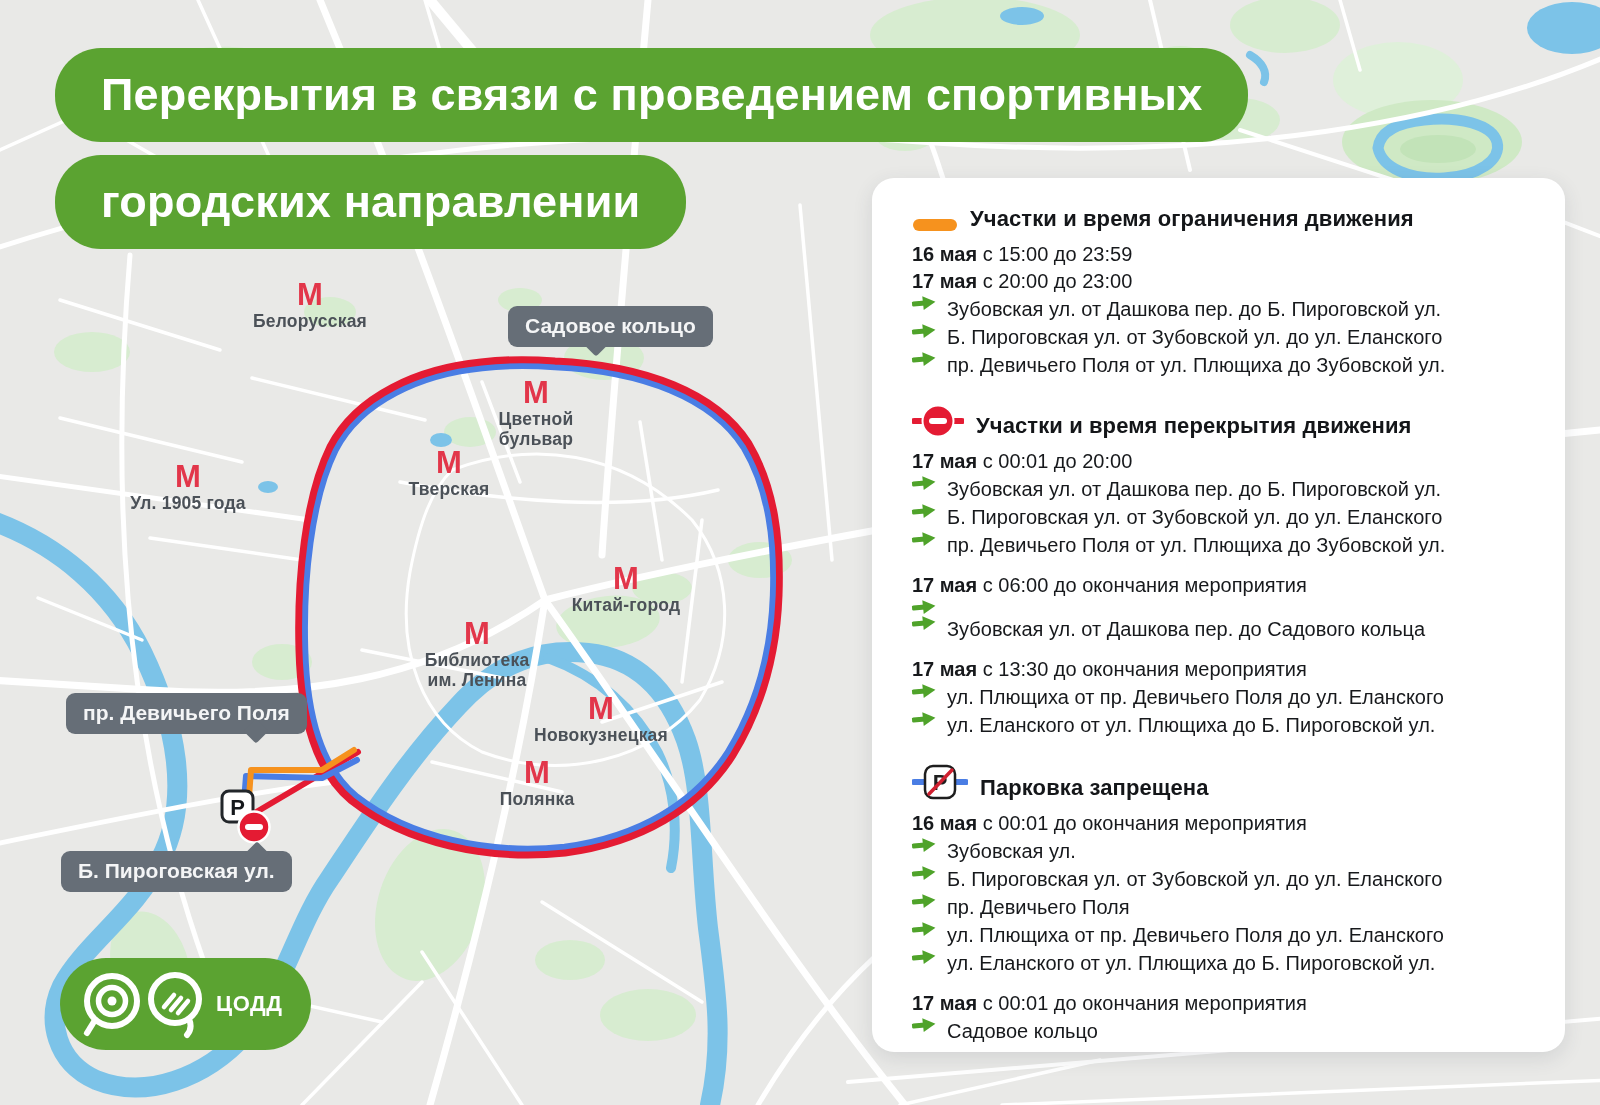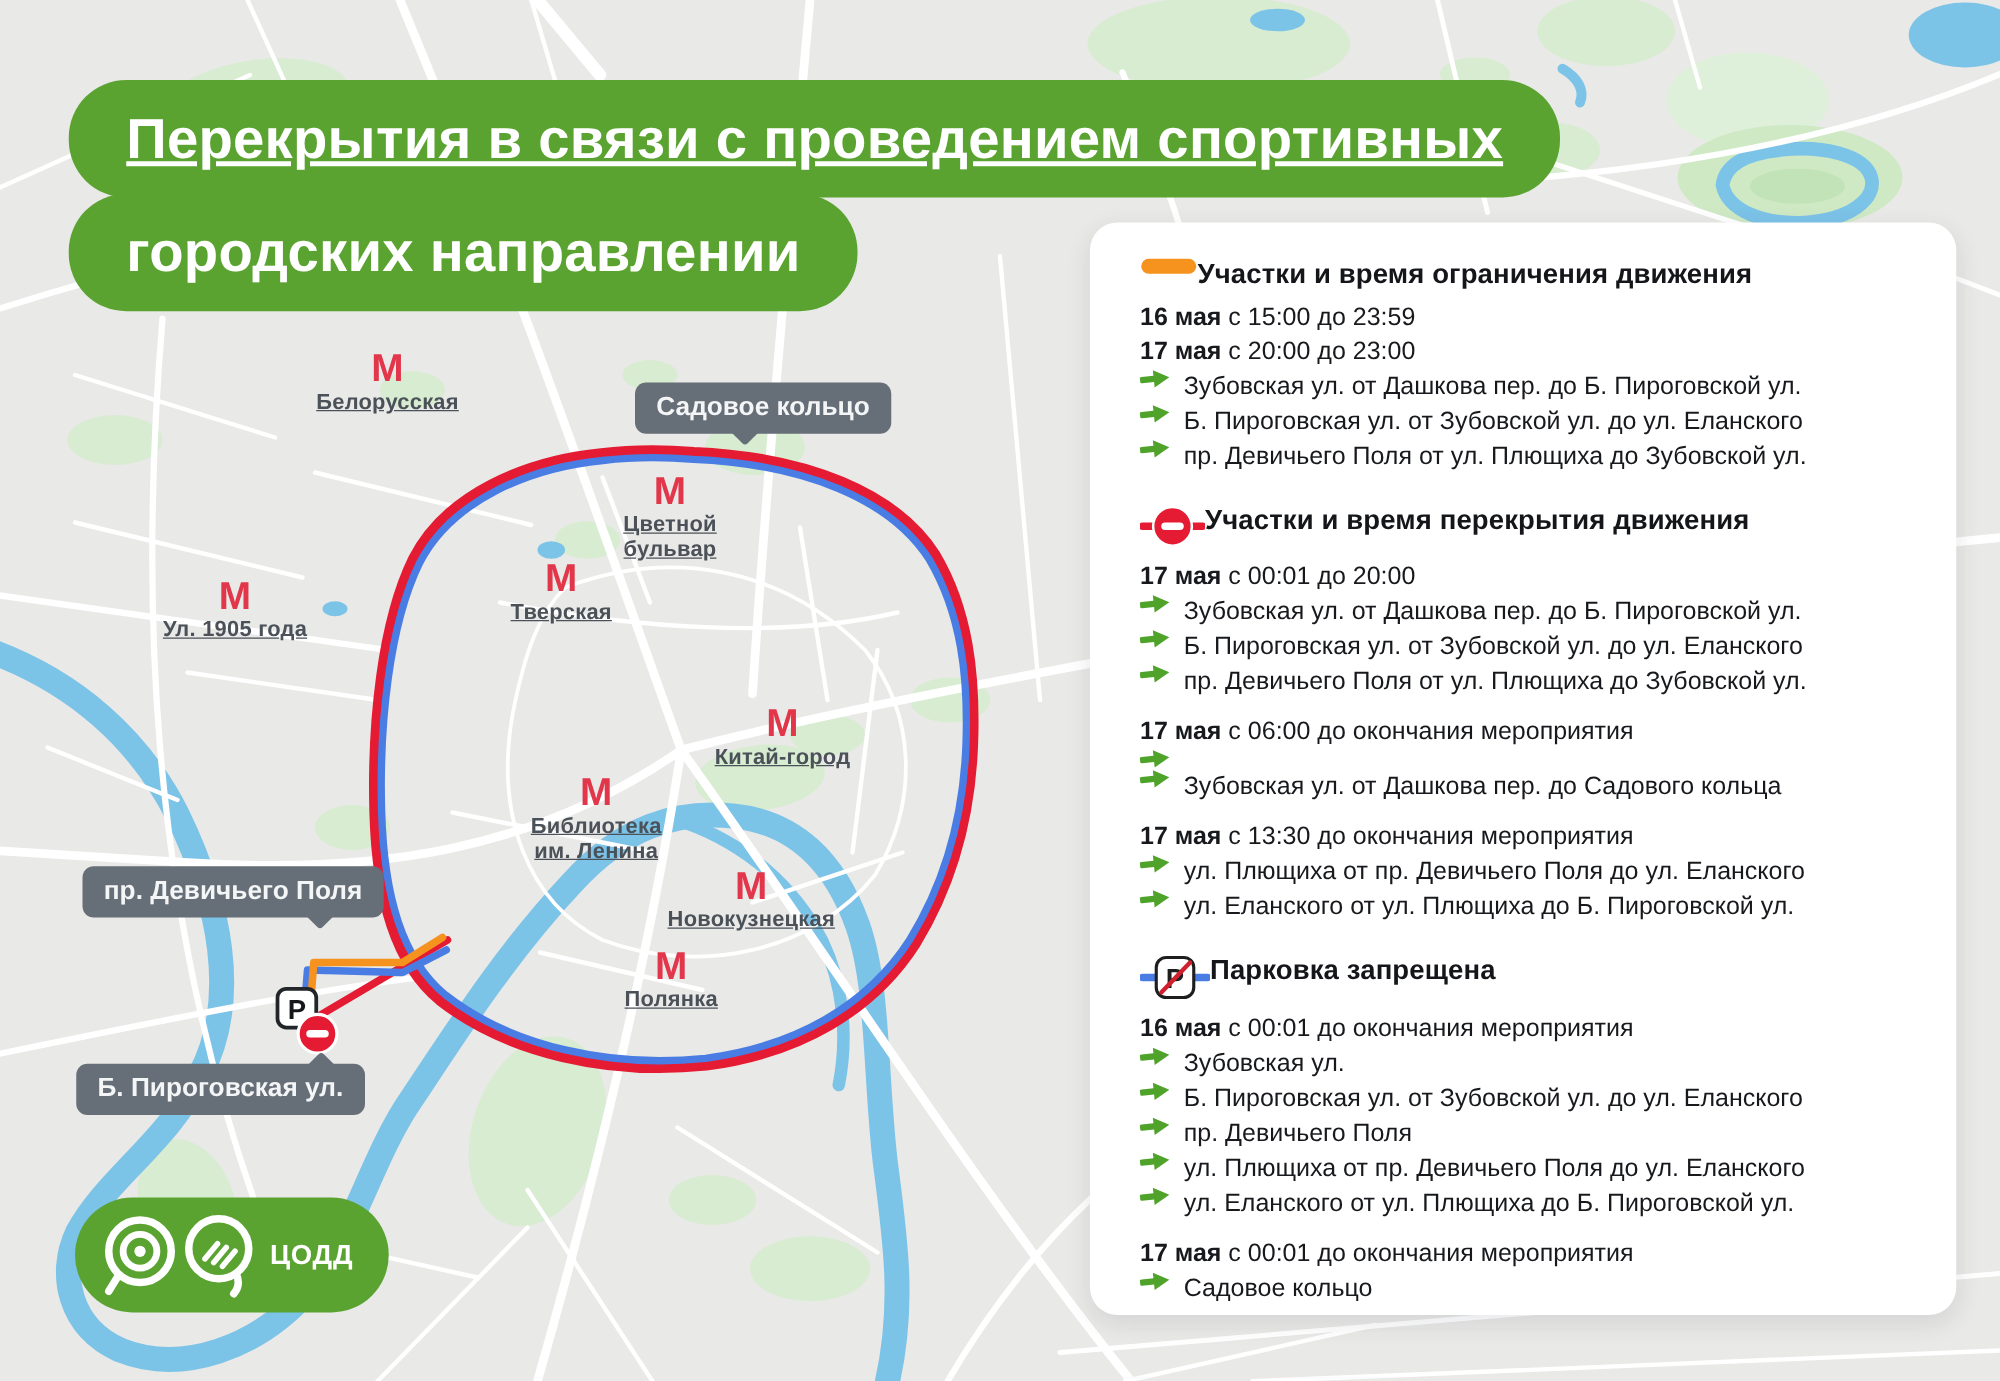--- a/index.html
+++ b/index.html
@@ -6,28 +6,28 @@
   html,body{margin:0;padding:0;}
   body{width:1600px;height:1105px;overflow:hidden;
        font-family:"Liberation Sans","DejaVu Sans",sans-serif;}
   #stage{position:relative;width:1600px;height:1105px;background:#e9e9e7;overflow:hidden;}
   #citymap{position:absolute;left:0;top:0;z-index:1;}
 
   
   .banner{position:absolute;left:55px;background:var(--green,#5ba331);color:#ffffff;
           font-weight:bold;font-size:45px;height:94px;line-height:94px;
           padding:0 46px;border-radius:46px;width:max-content;z-index:6;letter-spacing:.2px;}
-  .banner.l1{top:64px;text-decoration:underline;}
+  .banner.l1{top:48px;}
   .banner.l2{top:155px;}
 
   
   .station{position:absolute;transform:translateX(-50%);text-align:center;z-index:3;}
   .m-marker{font-size:31px;line-height:25px;font-weight:bold;color:var(--metro-red,#e2364a);}
   .st-label{margin-top:4px;font-size:17.5px;line-height:20px;font-weight:bold;
-            color:#4b5158;white-space:pre-line;letter-spacing:.2px;text-decoration:underline;}
+            color:#4b5158;white-space:pre-line;letter-spacing:.2px;}
 
   
   .bubble{position:absolute;background:var(--bubble,#666e77);color:#f4f5f6;font-weight:bold;
           font-size:21px;line-height:27px;padding:6px 17px 8px;border-radius:9px;
           white-space:nowrap;z-index:5;}
   .bubble::after{content:"";position:absolute;width:18px;height:18px;background:var(--bubble,#666e77);
           border-radius:3px;transform:rotate(45deg);left:var(--px,50%);margin-left:-9px;}
   .ptr-down::after{bottom:-6px;}
   .ptr-up::after{top:-6px;}
 
@@ -35,21 +35,21 @@
   .logo-pill{position:absolute;left:60px;top:958px;height:92px;background:var(--green,#5ba331);
           border-radius:46px;display:flex;align-items:center;padding:0 28px 0 16px;gap:12px;z-index:6;}
   .logo-text{color:#fff;font-weight:bold;font-size:22px;letter-spacing:.6px;}
 
   
   .panel{position:absolute;left:872px;top:178px;width:693px;height:874px;background:#ffffff;
          border-radius:22px;box-shadow:0 6px 20px rgba(50,60,70,.12);
          padding:24px 18px 16px 40px;box-sizing:border-box;z-index:7;}
   .sec{margin-top:24px;}
   .sec:first-child{margin-top:4px;}
-  .sec-head{display:flex;align-items:flex-start;gap:0;margin-bottom:9px;}
+  .sec-head{display:flex;align-items:flex-end;gap:12px;margin-bottom:9px;}
   .sec-icon{display:flex;flex:0 0 auto;align-items:center;}
   .sec-title{font-size:22px;font-weight:bold;color:#141619;letter-spacing:.1px;}
   .grp{margin-top:13px;}
   .sec-head + .grp{margin-top:0;}
   .date-row{font-size:20px;line-height:27px;color:#17191c;}
   .date-row b{font-weight:bold;}
   .item-row{display:flex;align-items:flex-start;gap:11px;font-size:20px;line-height:28px;color:#17191c;}
   .item-arrow{flex:0 0 auto;display:flex;transform:rotate(-6deg);}
   .item-text{white-space:nowrap;}
 </style>

